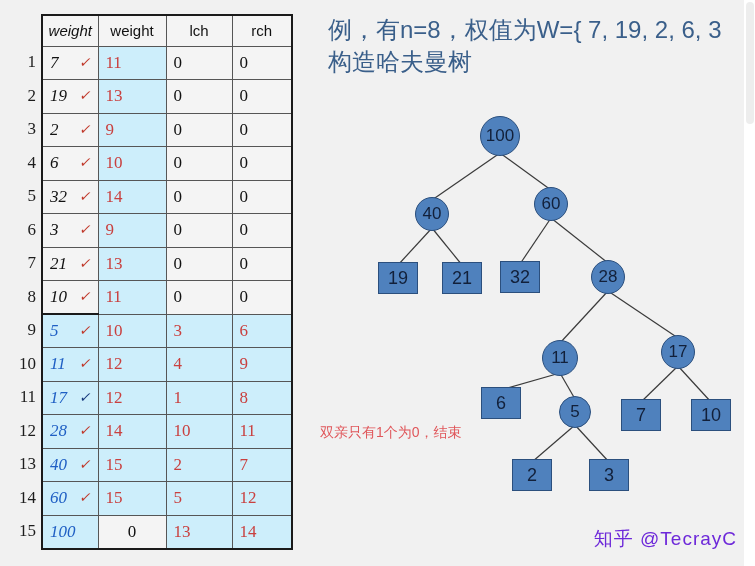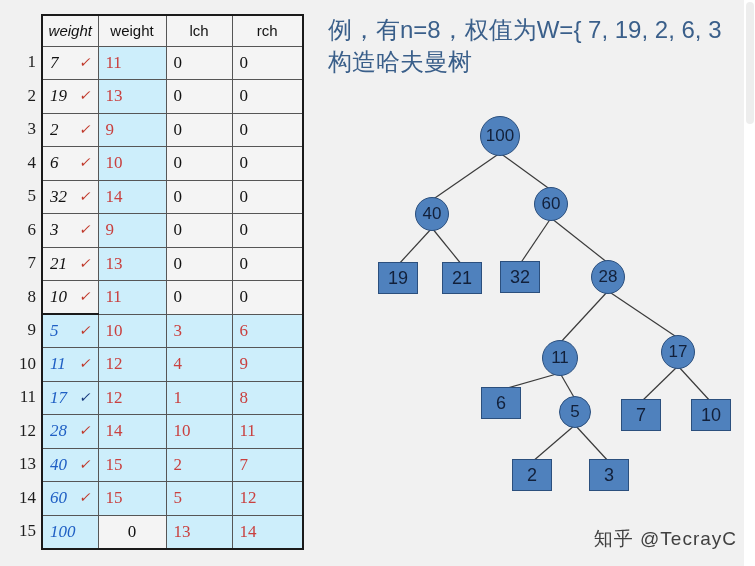--- a/index.html
+++ b/index.html
@@ -34,21 +34,21 @@
     font-family:"Liberation Sans", sans-serif;
     font-size:15px;
     text-align:center;
     color:#111;
     background:#f4f4f4;
     height:31px;
   }
   .c-weight{width:56px;font-style:italic;}
   .c-parent{width:68px;}
   .c-lch{width:66px;}
-  .c-rch{width:71px;}
+  .c-rch{width:60px;}
 
   .rownum{
     position:absolute;left:8px;
     width:28px;text-align:right;
     font-family:"Liberation Serif", serif;
     font-size:17px;color:#1c1c1c;
   }
 
   .cellpad{padding-left:7px;display:block;}
   .hl{background:#cdeefb;}
@@ -79,21 +79,21 @@
 
   #note{
     position:absolute;left:10px;top:424px;
     font-family:"Liberation Sans", sans-serif;
     font-size:14px;color:#e0565a;white-space:nowrap;
   }
 
   #watermark{
     position:absolute;right:18px;bottom:14px;
     font-family:"Liberation Sans", sans-serif;
-    font-size:19px;color:#404040;letter-spacing:1px;white-space:nowrap;
+    font-size:19px;color:#6d28d9;letter-spacing:1px;white-space:nowrap;
   }
 
   #scrollbar{
     position:absolute;right:0;top:0;width:11px;height:566px;
     background:#ffffff;
   }
   #scrollthumb{
     position:absolute;right:1px;top:2px;width:8px;height:122px;
     background:#ededed;border-radius:4px;
   }
@@ -468,19 +468,20 @@
         </div>
         <div class="node sq" style="left: 202px; top: 459px; width: 40px; height: 32px;">
           <span>2</span>
         </div>
         <div class="node sq" style="left: 279px; top: 459px; width: 40px; height: 32px;">
           <span>3</span>
         </div>
       </div>
   </div>
 
+  <div id="note">双亲只有1个为0，结束</div>
 
   <div id="watermark">知乎 @TecrayC</div>
 </div>
 
 <div id="scrollbar">
   <div id="scrollthumb"></div>
 </div>
 
 </body></html>

